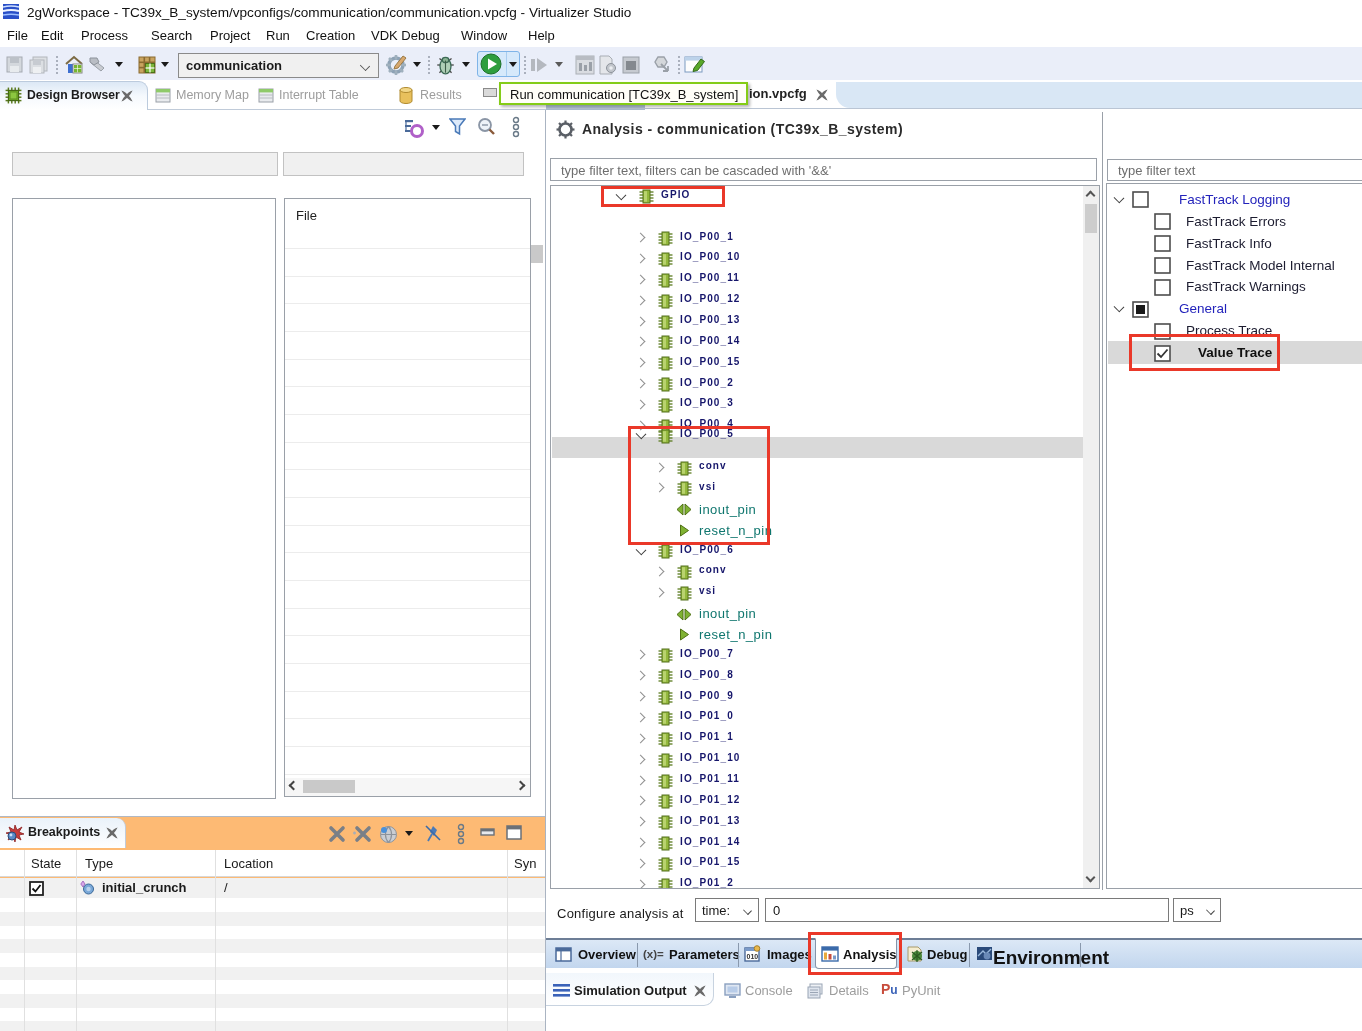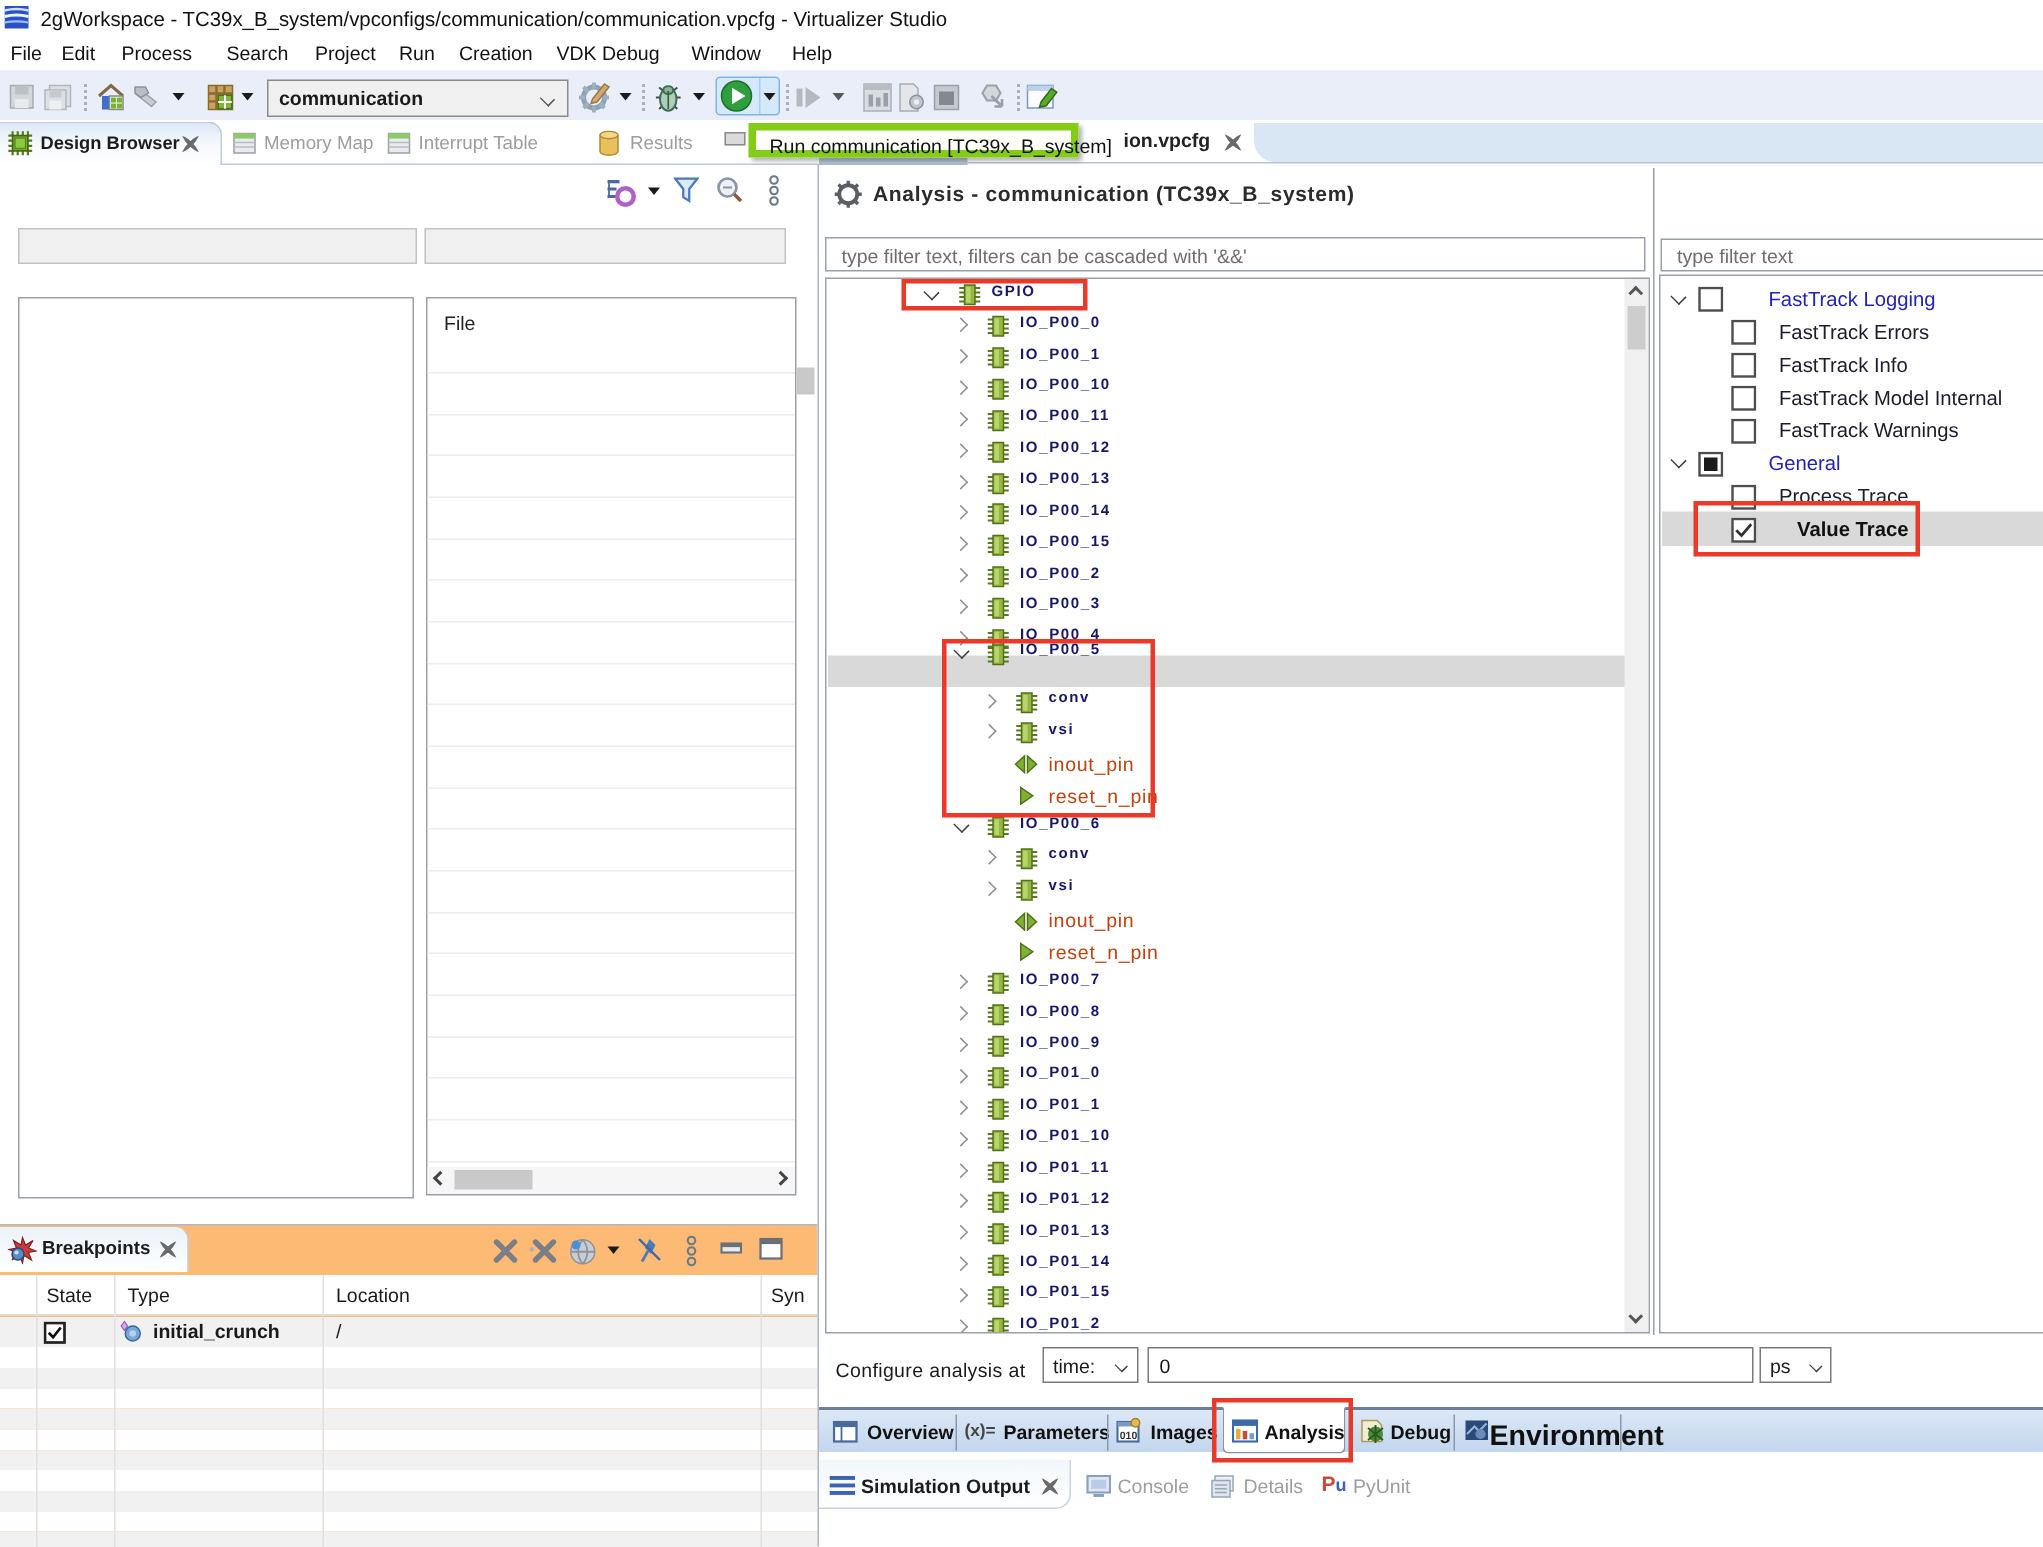--- a/index.html
+++ b/index.html
@@ -1,21 +1,21 @@
 <!DOCTYPE html>
 <html><head><meta charset="utf-8">
 <style>
 * { margin:0; padding:0; box-sizing:border-box; }
 html,body { width:1362px; height:1031px; font-family:"Liberation Sans",sans-serif; background:#fff; overflow:hidden; }
 .abs { position:absolute; }
 .ic { position:absolute; }
 .chR { position:absolute; width:7px; height:7px; border-right:1.7px solid #8f8f8f; border-bottom:1.7px solid #8f8f8f; transform:rotate(-45deg); }
 .chD { position:absolute; width:8px; height:8px; border-right:1.8px solid #3c3c3c; border-bottom:1.8px solid #3c3c3c; transform:rotate(45deg) scaleY(0.9); }
 .tl { position:absolute; font-size:10px; font-weight:bold; color:#16166b; letter-spacing:1.1px; white-space:nowrap; }
-.tl2 { position:absolute; font-size:13px; color:#c2410c; letter-spacing:0.5px; white-space:nowrap; }
+.tl2 { position:absolute; font-size:13px; color:#0f766e; letter-spacing:0.5px; white-space:nowrap; }
 .rtp { position:absolute; font-size:13.5px; font-weight:normal; color:#2323bb; white-space:nowrap; }
 .rtc { position:absolute; font-size:13.5px; color:#1c1c30; white-space:nowrap; }
 .rts { position:absolute; font-size:13.5px; font-weight:bold; color:#111; white-space:nowrap; }
 .redbox { position:absolute; border:3px solid #ea3829; }
 .gtxt { color:#9d9d9d; }
 .sep { position:absolute; width:1px; height:18px; border-left:2px dotted #aab0bd; }
 .darr { position:absolute; width:0; height:0; border-left:4px solid transparent; border-right:4px solid transparent; border-top:5px solid #1a1a1a; }
 </style></head>
 <body>
 
@@ -416,38 +416,20 @@
 <line x1="11" y1="3" x2="14.5" y2="3"></line>
             <line x1="11" y1="6" x2="14.5" y2="6"></line>
             <line x1="11" y1="9" x2="14.5" y2="9"></line>
             <line x1="11" y1="12" x2="14.5" y2="12"></line>
 </g>
 <rect x="4" y="1" width="7" height="13" fill="#93b83d" stroke="#55701c" stroke-width="1"></rect>
 <rect x="5" y="2.2" width="3" height="10.5" fill="#b9d36e"></rect>
 </svg>
         <span class="tl" style="left:110px;top:2.4px">GPIO</span>
       </div>
-<div style="position:absolute;left:0;top:21.36px;width:100%;height:20.86px">
-        <span class="chR" style="left:86px;top:5.93px"></span>
-        <svg class="ic" style="left:107px;top:2.9299999999999997px" width="15" height="15" viewBox="0 0 15 15">
-<g stroke="#5a7a1e" stroke-width="1.3">
-<line x1="0.5" y1="3" x2="4" y2="3"></line>
-            <line x1="0.5" y1="6" x2="4" y2="6"></line>
-            <line x1="0.5" y1="9" x2="4" y2="9"></line>
-            <line x1="0.5" y1="12" x2="4" y2="12"></line>
-<line x1="11" y1="3" x2="14.5" y2="3"></line>
-            <line x1="11" y1="6" x2="14.5" y2="6"></line>
-            <line x1="11" y1="9" x2="14.5" y2="9"></line>
-            <line x1="11" y1="12" x2="14.5" y2="12"></line>
-</g>
-<rect x="4" y="1" width="7" height="13" fill="#93b83d" stroke="#55701c" stroke-width="1"></rect>
-<rect x="5" y="2.2" width="3" height="10.5" fill="#b9d36e"></rect>
-</svg>
-        <span class="tl" style="left:129px;top:2.4px">IO_P00_0</span>
-      </div>
 <div style="position:absolute;left:0;top:42.22px;width:100%;height:20.86px">
         <span class="chR" style="left:86px;top:5.93px"></span>
         <svg class="ic" style="left:107px;top:2.9299999999999997px" width="15" height="15" viewBox="0 0 15 15">
 <g stroke="#5a7a1e" stroke-width="1.3">
 <line x1="0.5" y1="3" x2="4" y2="3"></line>
             <line x1="0.5" y1="6" x2="4" y2="6"></line>
             <line x1="0.5" y1="9" x2="4" y2="9"></line>
             <line x1="0.5" y1="12" x2="4" y2="12"></line>
 <line x1="11" y1="3" x2="14.5" y2="3"></line>
             <line x1="11" y1="6" x2="14.5" y2="6"></line>
@@ -1130,20 +1112,20 @@
           <line x1="3" y1="12" x2="11" y2="12"></line>
         </g>
     </svg>
     <span class="abs gtxt" style="left:283px;top:11px;font-size:13px">Details</span>
     <span class="abs" style="left:335px;top:9px;font-size:14px;font-weight:bold;color:#c84c3c">P<span style="color:#3a62b8;font-size:12px">u</span></span>
     <span class="abs gtxt" style="left:356px;top:11px;font-size:13px">PyUnit</span>
   </div>
 </div>
 
 <div class="abs" style="left:483px;top:88px;width:14px;height:9px;background:#dadada;border:1px solid #8a8a8a"></div>
-<div class="abs" style="left:499px;top:82px;width:220px;height:23px;background:#fffef8;border:5px solid #84cc16;box-shadow:2px 2px 3px rgba(0,0,0,0.3)">
+<div class="abs" style="left:499px;top:82px;width:249px;height:23px;background:#fffef8;border:2px solid #84cc16;box-shadow:2px 2px 3px rgba(0,0,0,0.3)">
   <span class="abs" style="left:9px;top:3px;font-size:13px;color:#111;white-space:nowrap">Run communication [TC39x_B_system]</span>
 </div>
 
 <div class="redbox" style="left:601px;top:186px;width:124px;height:21px"></div>
 <div class="redbox" style="left:628px;top:426px;width:142px;height:119px"></div>
 <div class="redbox" style="left:1129px;top:334px;width:151px;height:37px"></div>
 <div class="redbox" style="left:808px;top:932px;width:94px;height:43px"></div>
 
 </body></html>

